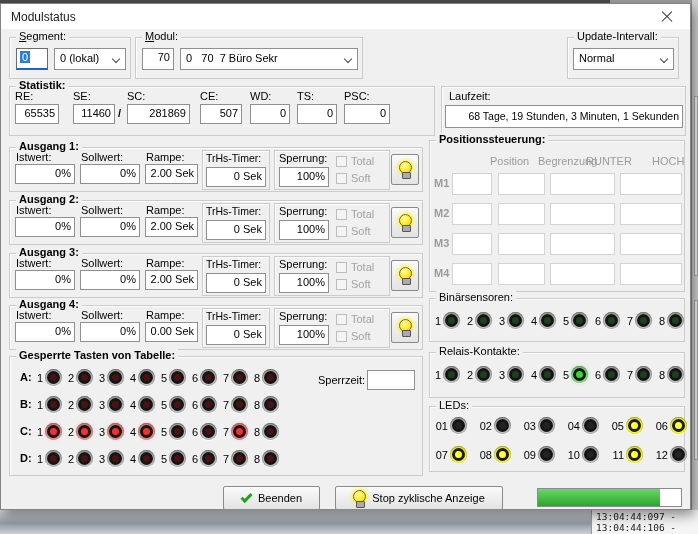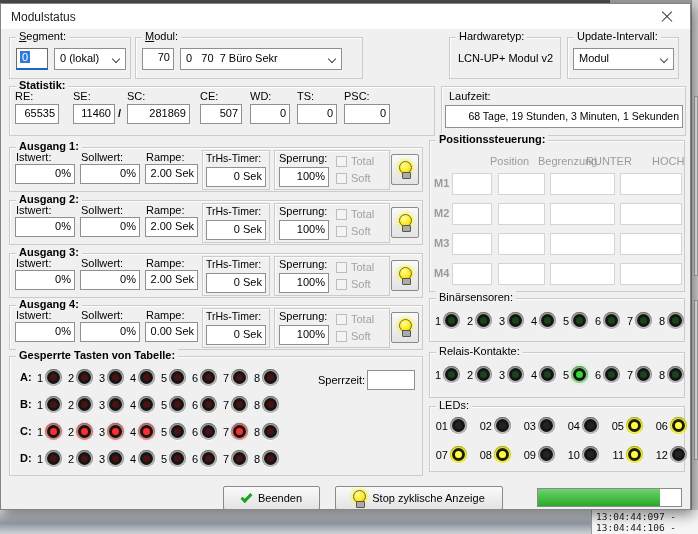--- a/index.html
+++ b/index.html
@@ -107,32 +107,28 @@
 
     <div class="grp" style="left:8px;top:33px;width:122px;height:42px;">
       <span class="glabel mn">Segment:</span>
       <div class="seg-edit" style="left:6px;top:10px;width:32px;height:22px;"><span class="sel">0</span></div>
       <div class="combo" style="left:44px;top:10px;width:72px;height:22px;"><span>0 (lokal)</span><i class="chev"></i></div>
     </div>
 
     <div class="grp" style="left:134px;top:33px;width:228px;height:42px;">
       <span class="glabel mn">Modul:</span>
       <div class="fld" style="left:6px;top:10px;width:32px;height:22px;">70</div>
-      <div class="combo" style="left:44px;top:10px;width:162px;height:22px;"><span>0   70  7 Büro Sekr</span><i class="chev"></i></div>
-    </div>
-
-
-    <div class="grp" style="left:448px;top:33px;width:112px;height:42px;">
-      <span class="glabel">Hardwaretyp:</span>
-      <span class="lbl" style="left:8px;top:14px;">LCN-UP+ Modul v2</span>
-    </div>
+      <div class="combo" style="left:44px;top:10px;width:178px;height:22px;"><span>0   70  7 Büro Sekr</span><i class="chev"></i></div>
+    </div>
+
+
 
     <div class="grp" style="left:566px;top:33px;width:112px;height:42px;">
       <span class="glabel">Update-Intervall:</span>
-      <div class="combo" style="left:5px;top:10px;width:101px;height:22px;"><span>Modul</span><i class="chev"></i></div>
+      <div class="combo" style="left:5px;top:10px;width:101px;height:22px;"><span>Normal</span><i class="chev"></i></div>
     </div>
 
     <div class="grp" style="left:8px;top:82px;width:426px;height:50px;">
       <span class="glabel bold">Statistik:</span>
       <div id="stat-cols">
           <span class="lbl" style="left: 5px; top: 3px;">RE:</span>
           <div class="fld" style="left: 5px; top: 17px; width: 44px; height: 20px;">65535</div>
           <span class="lbl" style="left: 63px; top: 3px;">SE:</span>
           <div class="fld" style="left: 63px; top: 17px; width: 42px; height: 20px;">11460</div>
           <span class="lbl" style="left: 117px; top: 3px;">SC:</span>

